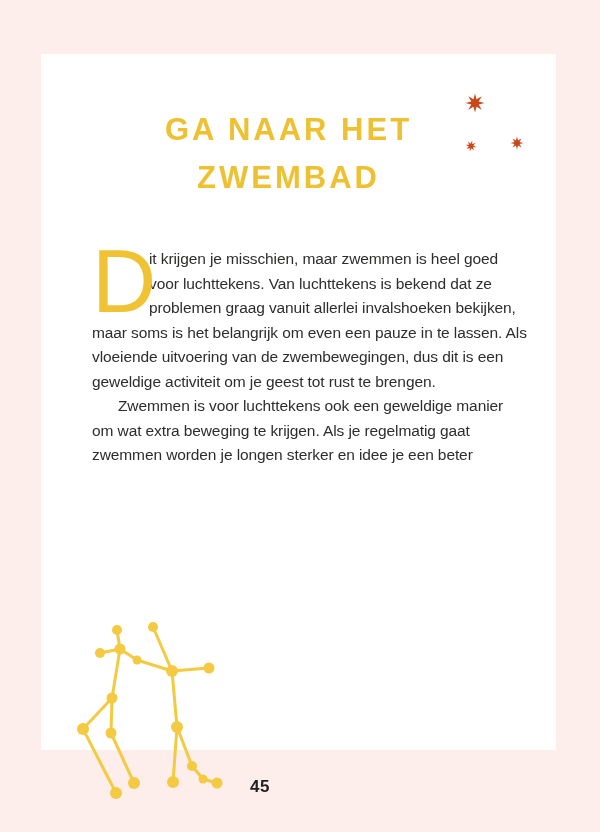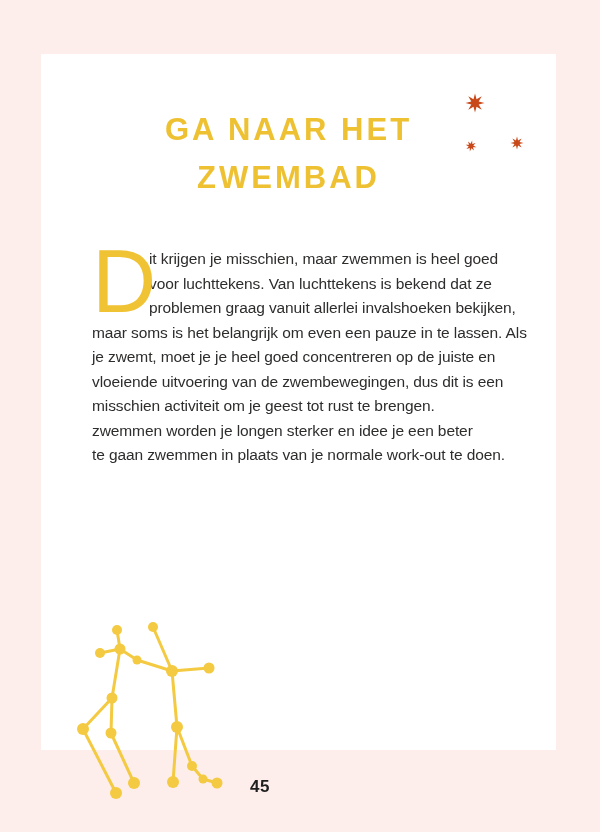--- a/index.html
+++ b/index.html
@@ -76,25 +76,25 @@
   <use href="#star8" transform="translate(19,62) scale(0.55) rotate(12)"></use>
   <use href="#star8" transform="translate(65,59) scale(0.65)"></use>
 </svg>
 
 <div class="textblock">
   <span class="dropcap">D</span>
   <div class="line dc-indent">it krijgen je misschien, maar zwemmen is heel goed</div>
   <div class="line dc-indent">voor luchttekens. Van luchttekens is bekend dat ze</div>
   <div class="line dc-indent">problemen graag vanuit allerlei invalshoeken bekijken,</div>
   <div class="line">maar soms is het belangrijk om even een pauze in te lassen. Als</div>
-  <div class="line">je zwemt, moet je je heel goed concentreren op de juiste en</div>
   <div class="line">vloeiende uitvoering van de zwembewegingen, dus dit is een</div>
-  <div class="line">misschien activiteit om je geest tot rust te brengen.</div>
+  <div class="line">geweldige activiteit om je geest tot rust te brengen.</div>
+  <div class="line p-indent">Zwemmen is voor luchttekens ook een geweldige manier</div>
+  <div class="line">om wat extra beweging te krijgen. Als je regelmatig gaat</div>
   <div class="line">zwemmen worden je longen sterker en idee je een beter</div>
-  <div class="line">te gaan zwemmen in plaats van je normale work-out te doen.</div>
 </div>
 
 <svg class="constellation-svg" width="160" height="195" viewBox="0 0 160 195" aria-hidden="true">
   <g stroke="#f3ca41" stroke-width="3" stroke-linecap="round">
     <line x1="47" y1="17" x2="50" y2="36"></line>
     <line x1="30" y1="40" x2="50" y2="36"></line>
     <line x1="50" y1="36" x2="67" y2="47"></line>
     <line x1="67" y1="47" x2="102" y2="58"></line>
     <line x1="83" y1="14" x2="102" y2="58"></line>
     <line x1="102" y1="58" x2="139" y2="55"></line>

